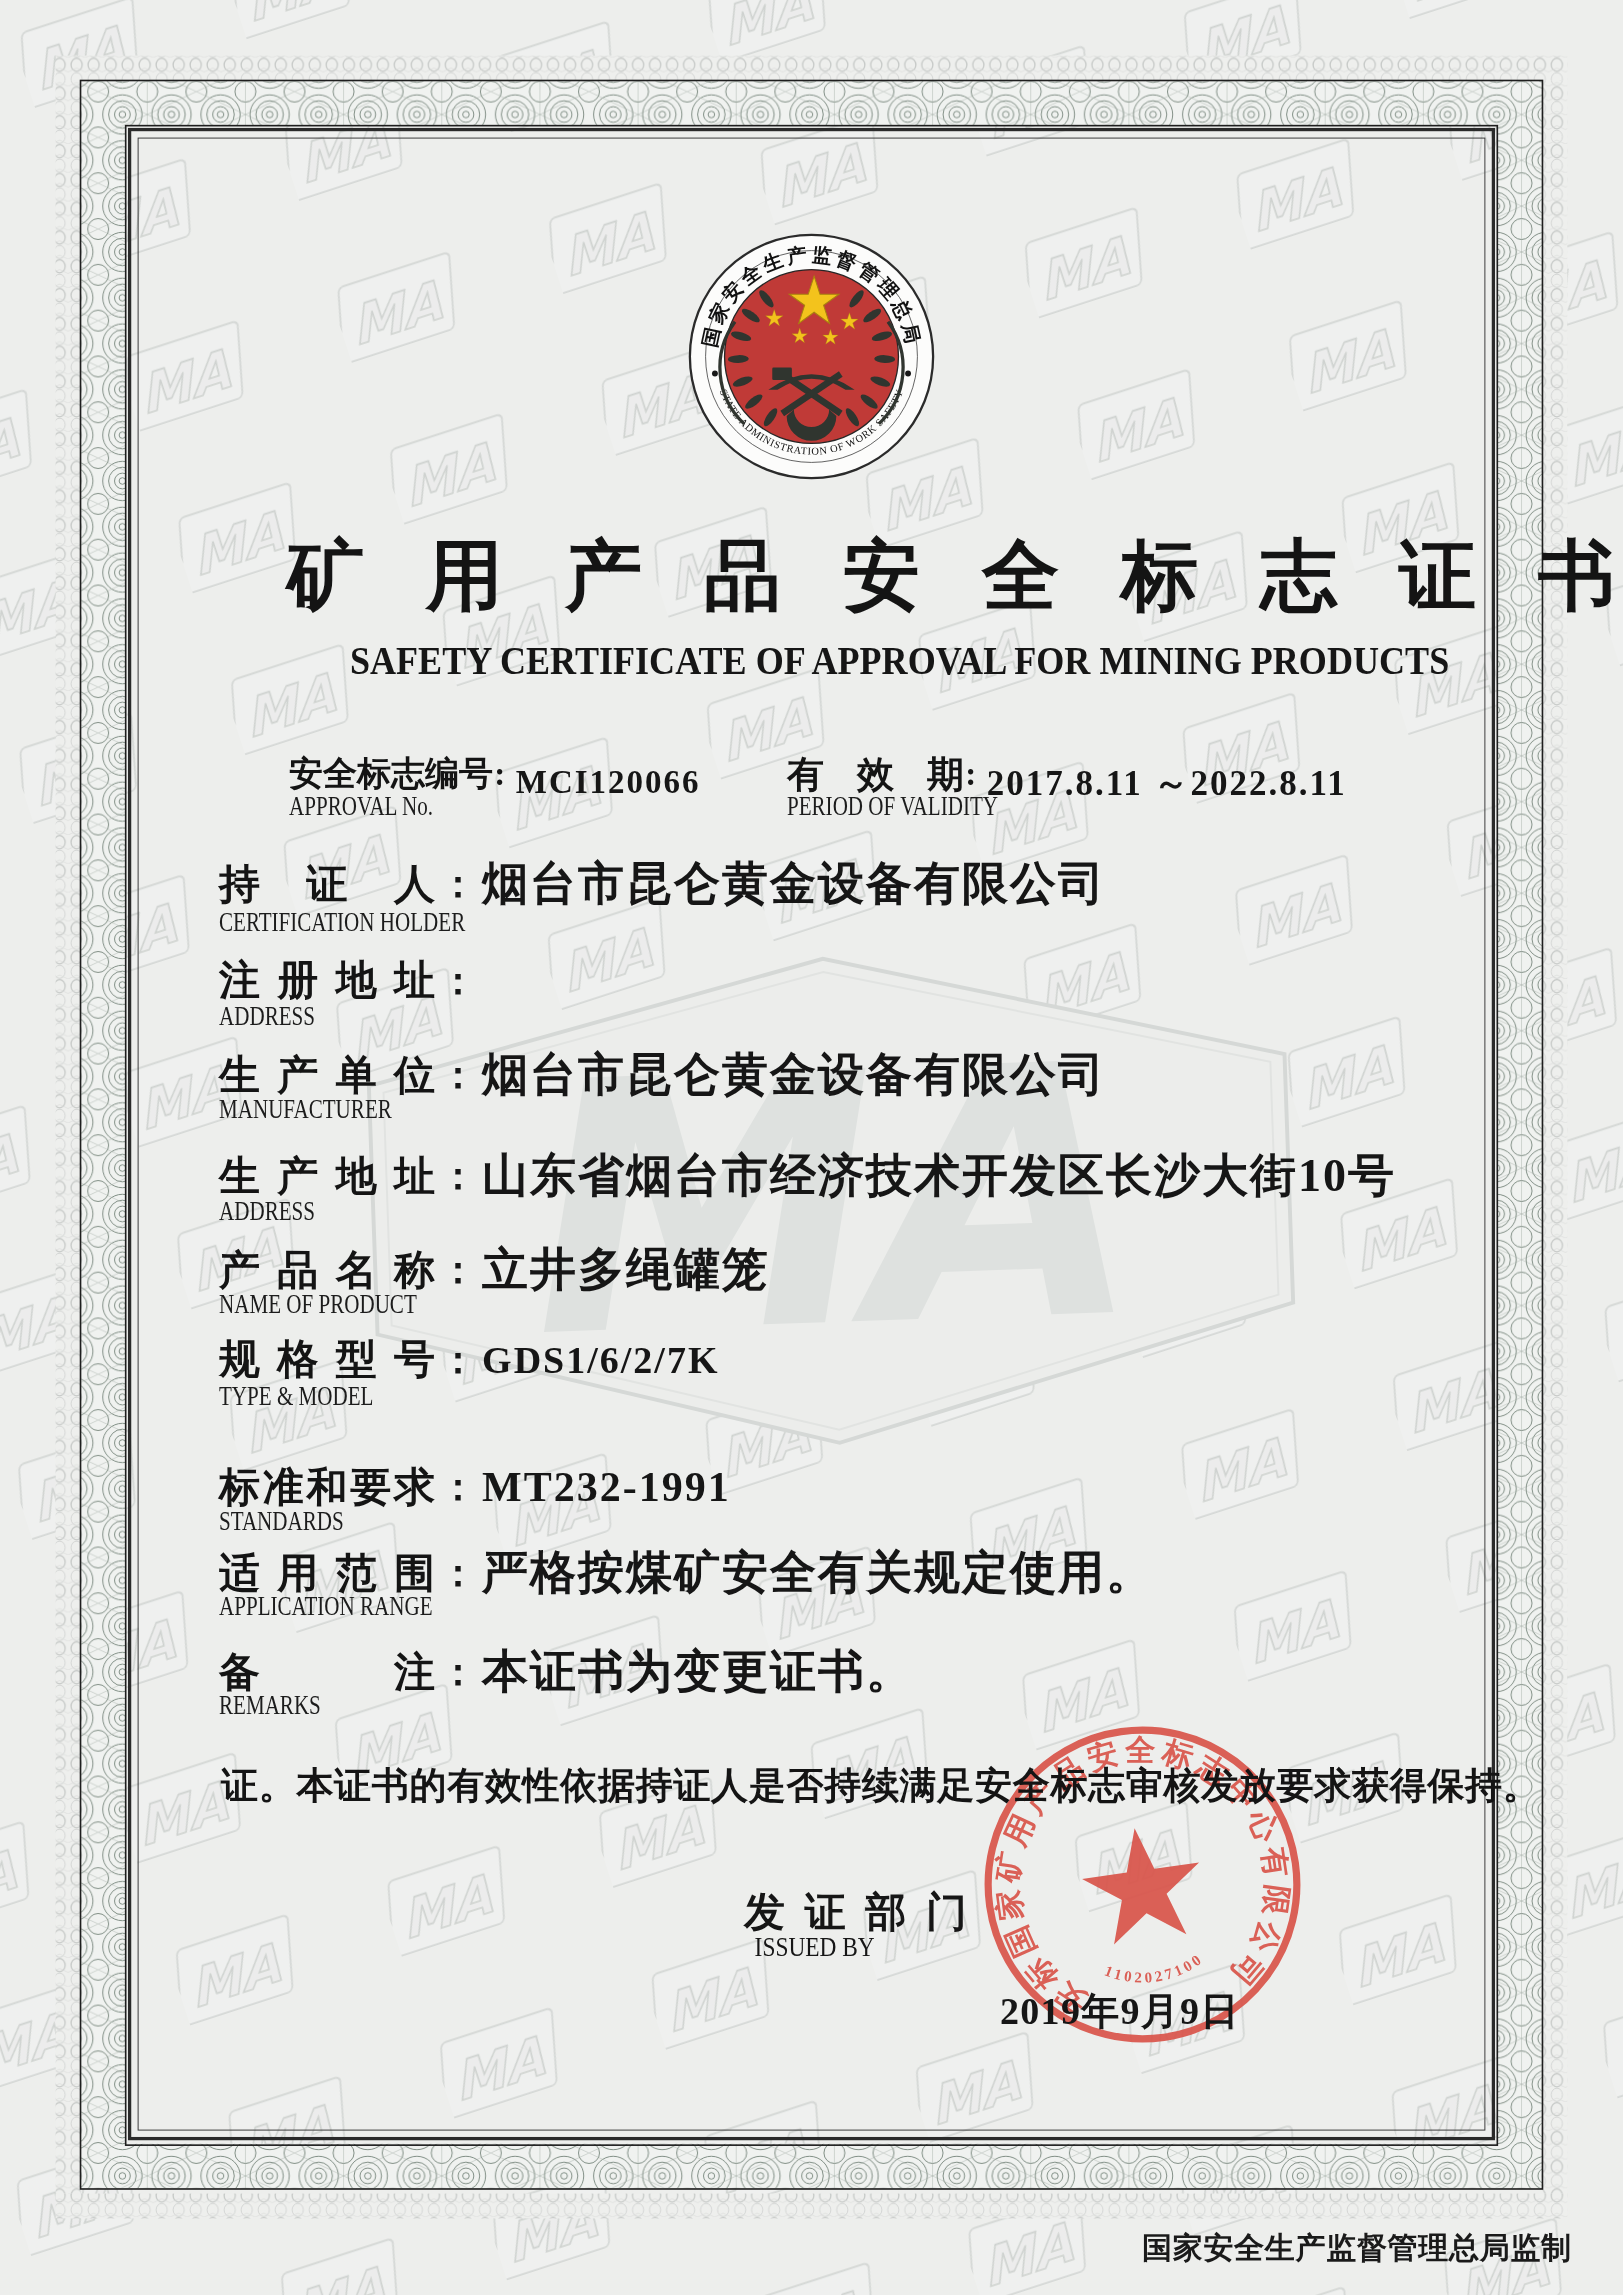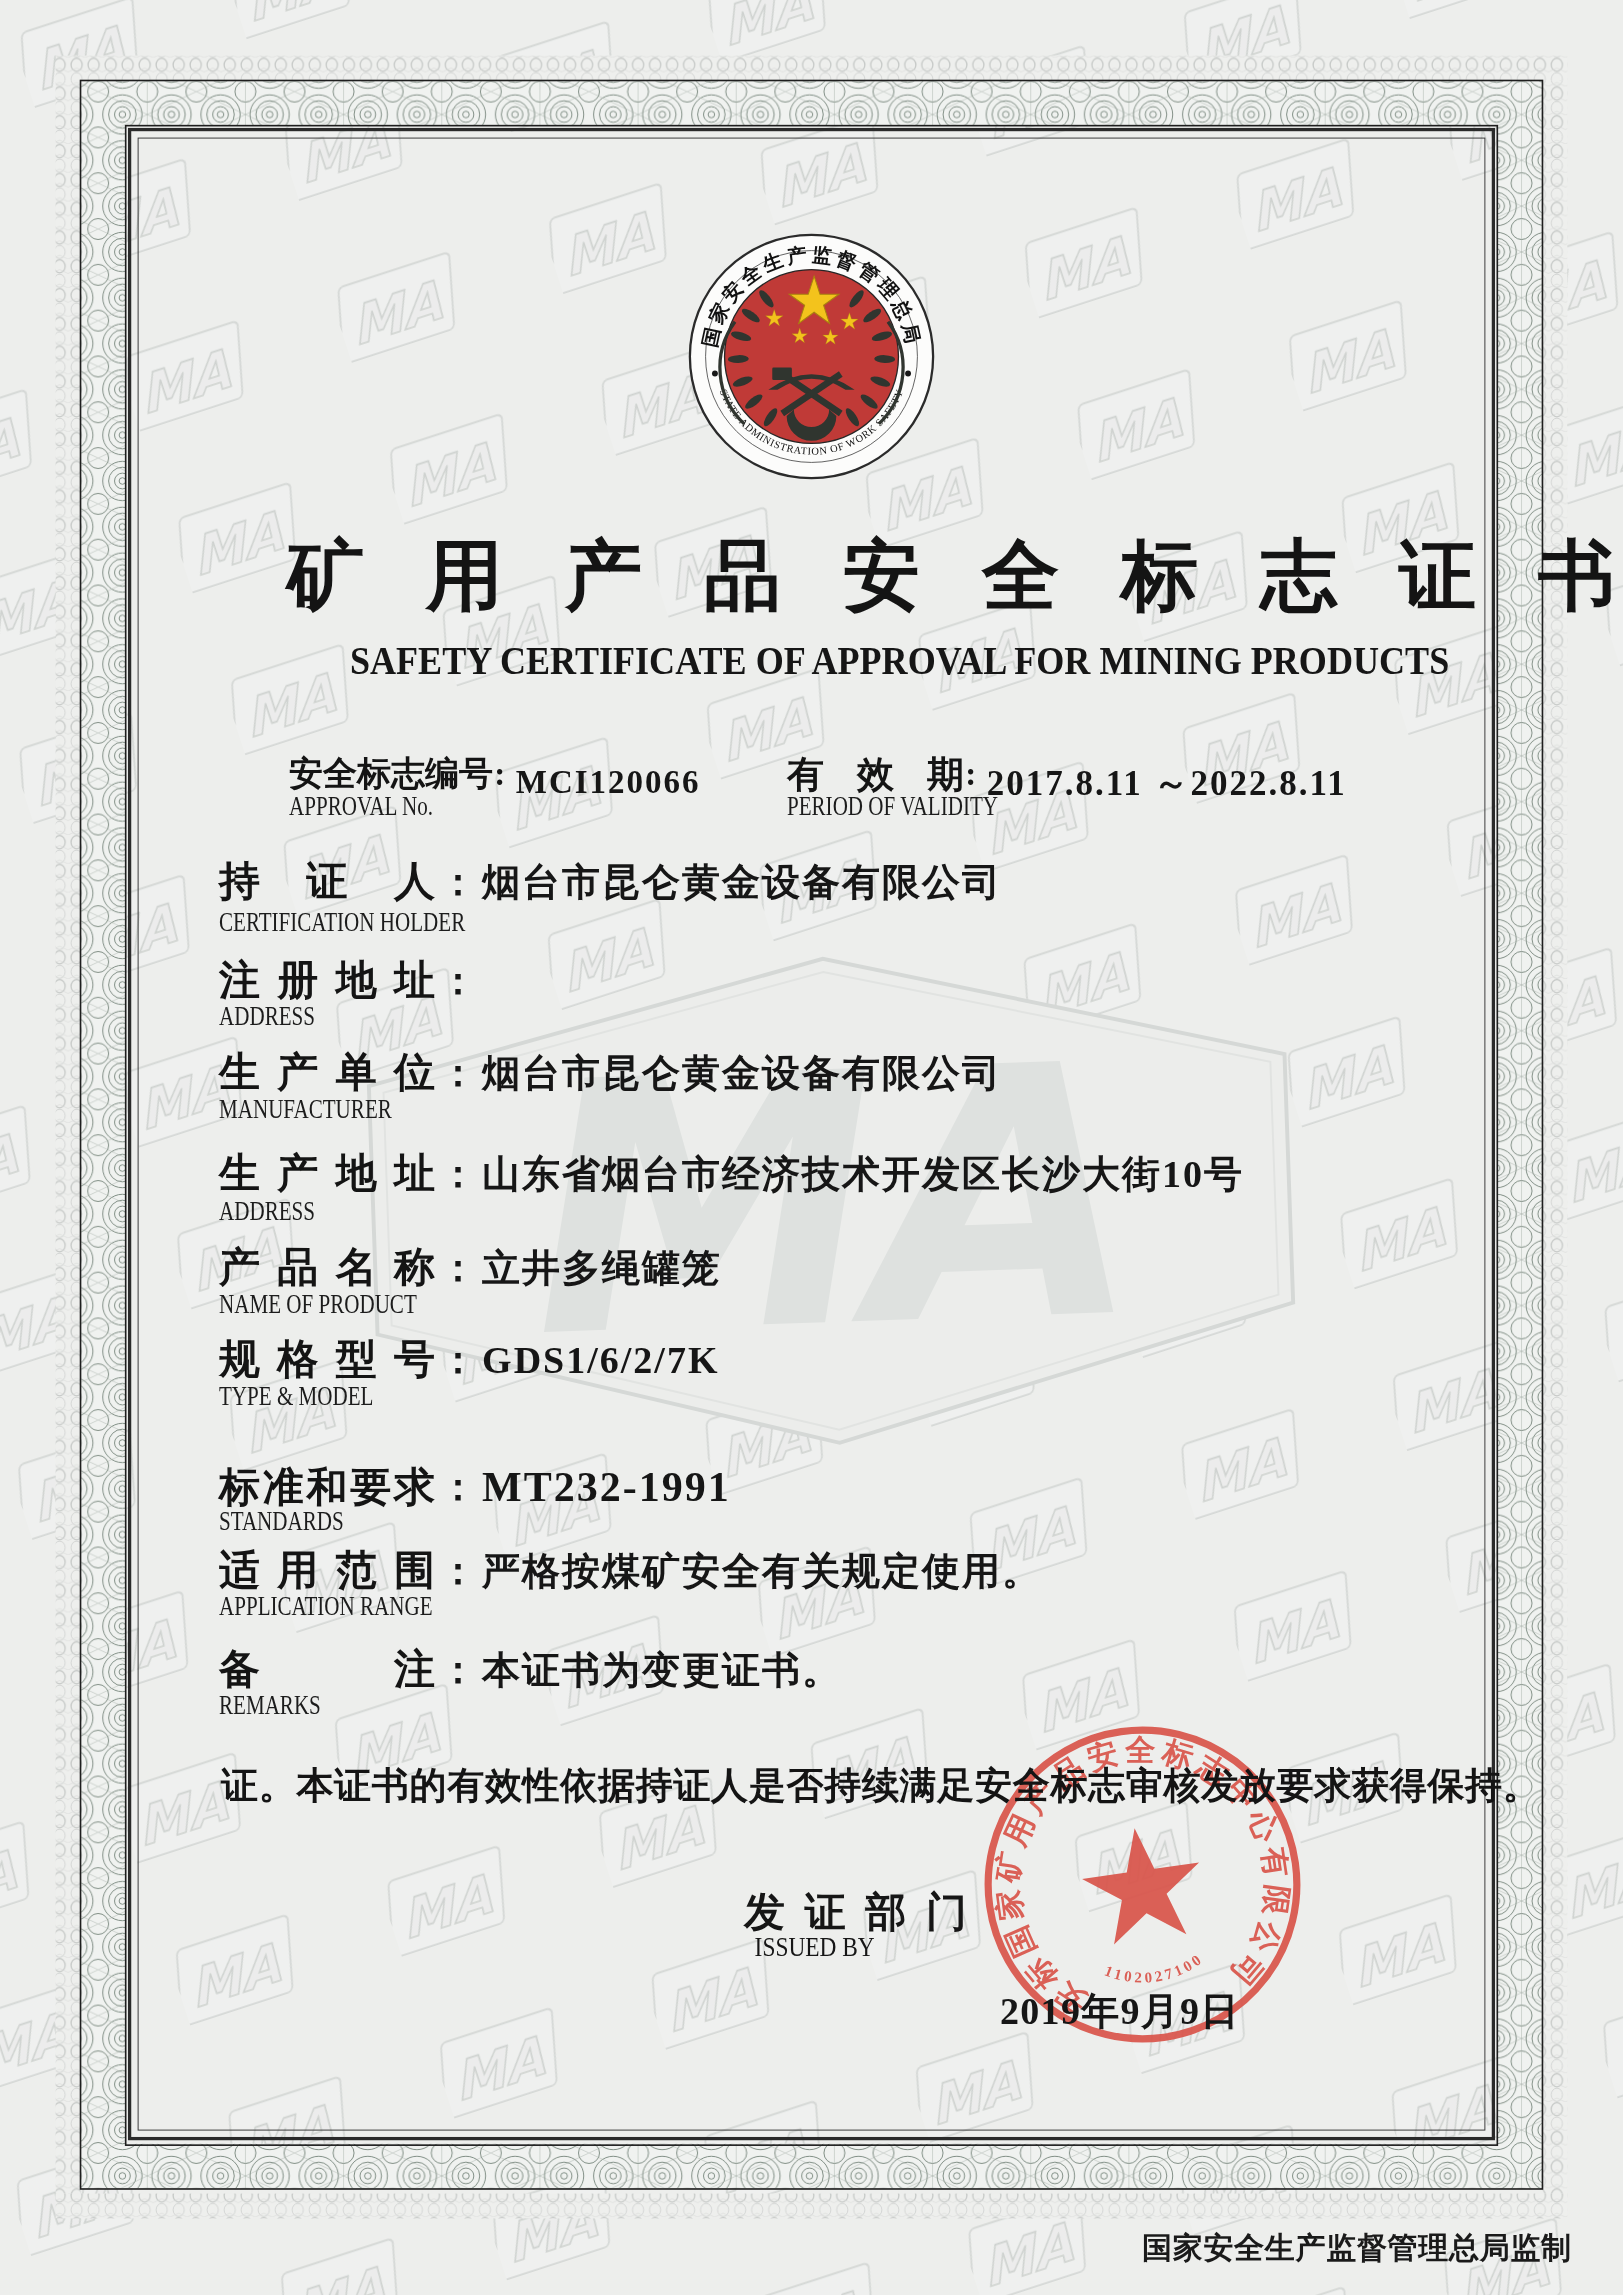--- a/index.html
+++ b/index.html
@@ -6,21 +6,21 @@
   .page{position:relative;width:1623px;height:2295px;background:#edeeec;overflow:hidden;
         font-family:"Liberation Serif","DejaVu Serif",serif;color:#161616;}
   .abs{position:absolute;}
   svg{display:block;}
   .row{position:absolute;display:flex;align-items:center;white-space:nowrap;}
   .lbl{display:inline-block;text-align:justify;text-align-last:justify;font-weight:700;
        font-size:41px;line-height:1;color:#141414;}
   .w330{width:216px;} .w312{width:204px;font-size:34px;} .w270{width:177px;font-size:37px;}
   .colon{font-weight:700;font-size:38px;margin:0 5.2px 0 3.9px;line-height:1;}
   .colon-half{font-weight:700;font-size:33px;margin:0 10.5px 0 1.3px;line-height:1;}
-  .vzh{font-size:38px;font-weight:700;letter-spacing:2px;line-height:1;}
+  .vzh{font-size:46px;font-weight:700;letter-spacing:2px;line-height:1;}
   .vlat{font-family:"Liberation Serif",serif;font-size:35px;font-weight:700;letter-spacing:2px;line-height:1;}
   .cap{position:absolute;line-height:1;}
   .cap > span{display:inline-block;font-family:"Liberation Serif",serif;font-size:27px;font-weight:400;
        color:#1c1c1c;transform:scaleX(0.78);transform-origin:left;white-space:nowrap;line-height:1;}
   .title{position:absolute;left:287px;top:538px;font-size:77px;font-weight:700;letter-spacing:62px;
          line-height:1;white-space:nowrap;color:#141414;}
   .subtitle{position:absolute;left:275px;top:640px;width:1073px;text-align:center;line-height:1;}
   .subtitle > span{display:inline-block;font-size:41px;font-weight:700;white-space:nowrap;
          transform:scaleX(0.88);transform-origin:center;letter-spacing:0px;}
   .statement{position:absolute;left:221px;top:1755px;width:1157px;font-size:37px;font-weight:600;

